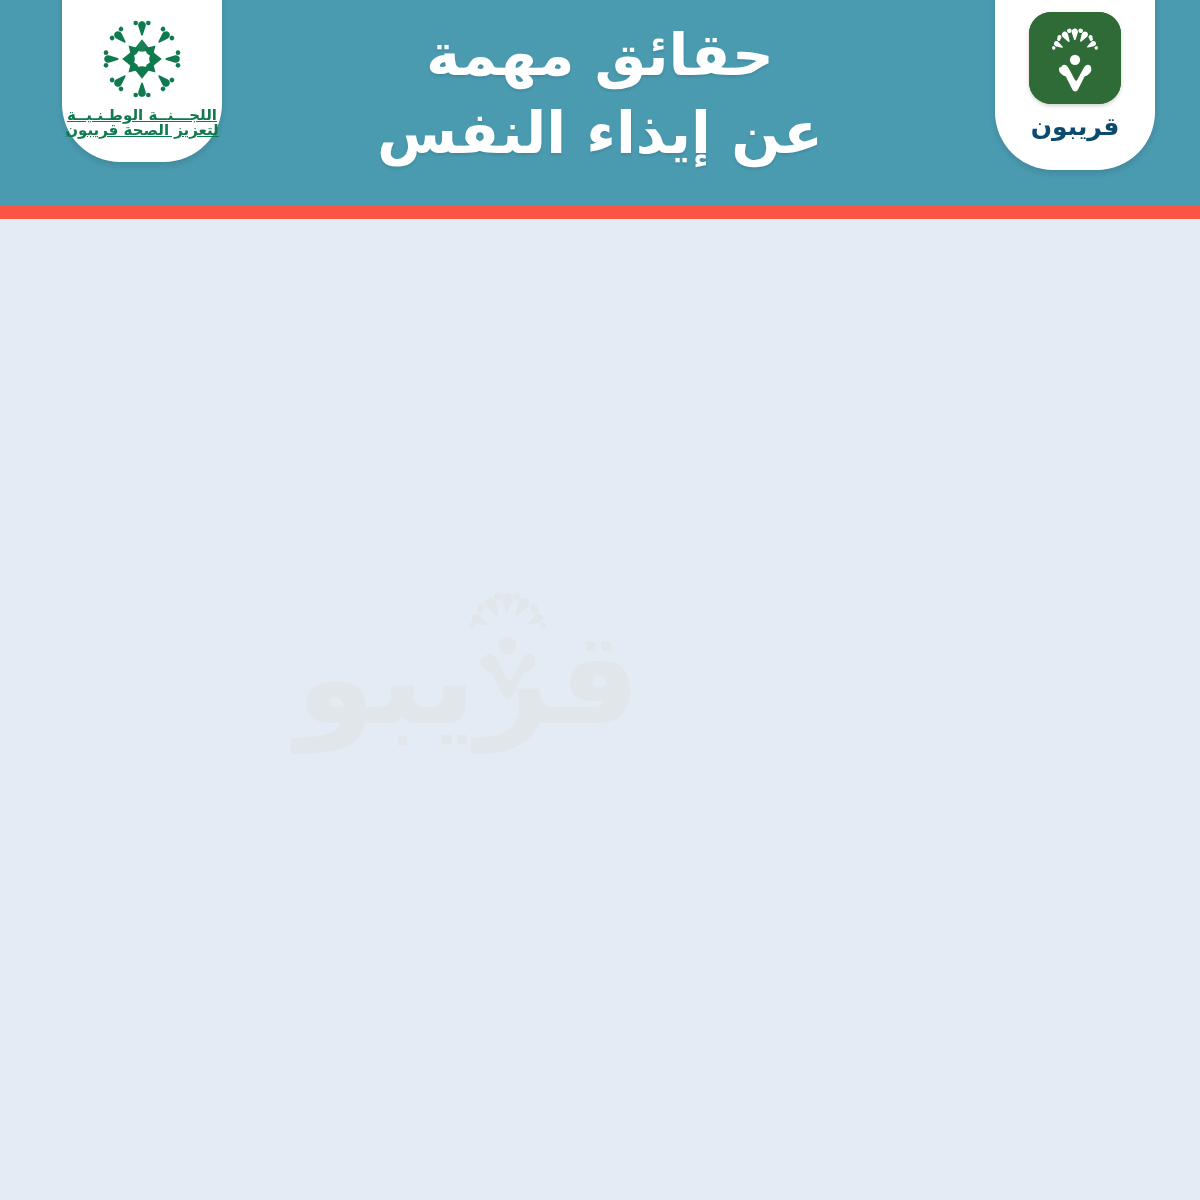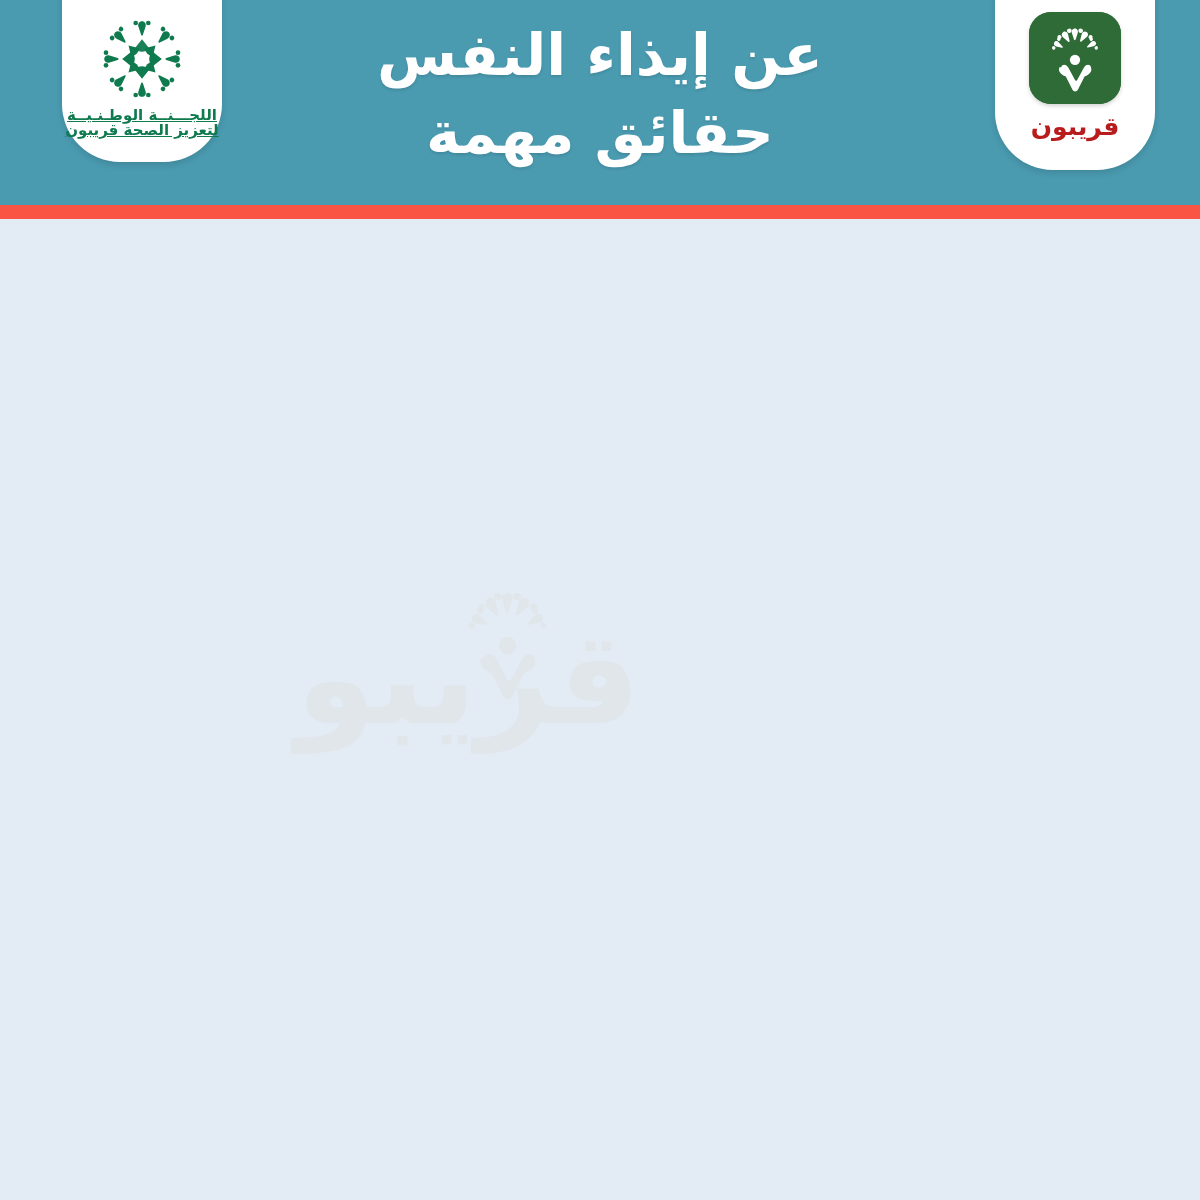--- a/index.html
+++ b/index.html
@@ -23,21 +23,21 @@
   .logo-card.left{left:62px;top:-10px;width:160px;height:172px;}
   .logo-card.right{left:995px;top:-10px;width:160px;height:180px;}
 
   .nc-logo{position:absolute;left:50%;top:24px;transform:translateX(-50%);width:90px;height:90px;}
   .nc-caption{position:absolute;left:0;right:0;top:118px;text-align:center;color:#0e7a4e;
               font-size:15px;font-weight:bold;line-height:15px;letter-spacing:.5px;text-decoration:underline;}
 
   .app-icon{position:absolute;left:50%;top:22px;transform:translateX(-50%);
             width:92px;height:92px;border-radius:22px;background:#2e6b36;
             box-shadow:0 2px 4px rgba(0,0,0,.18);overflow:hidden;}
-  .app-caption{position:absolute;left:0;right:0;top:122px;text-align:center;color:#b91c1c;
+  .app-caption{position:absolute;left:0;right:0;top:122px;text-align:center;color:#0c4a6e;
                font-size:25px;font-weight:bold;}
 
   .title{
     position:absolute;left:300px;top:16px;width:600px;height:175px;
     color:#ffffff;text-align:center;font-weight:bold;
     font-size:58px;line-height:78px;letter-spacing:0px;
     text-shadow:0 2px 3px rgba(0,0,0,.10);
   }
   .title .ln{display:block;}
 
@@ -152,22 +152,22 @@
           </g>
           <circle cx="50" cy="52" r="5.6"></circle>
           <path d="M33 60 c-2 6 4 9 7 10 l7 14 c1.6 3.2 4.8 3.2 6.4 0 l7 -14 c3 -1 9 -4 7 -10 c-1.4 -4 -6 -3 -8 1 l-7 13 c-.6 1.2 -1.8 1.2 -2.4 0 l-7 -13 c-2 -4 -6.6 -5 -8 -1z"></path>
         </g>
       </svg>
     </div>
     <div class="app-caption">قريبون</div>
   </div>
 
   <div class="title">
+    <span class="ln">حقائق مهمة</span>
     <span class="ln">عن إيذاء النفس</span>
-    <span class="ln">حقائق مهمة</span>
   </div>
 
   <div class="watermark">
     <svg viewBox="0 0 1200 220" width="1200" height="220">
       <g fill="#b9a65a" opacity="0.55" transform="translate(430,10) scale(1.55)">
         <path d="M50 18 c-2.6 0 -4.2 2.4 -3.4 4.8 l2.3 7 c.4 1.1 1.4 1.1 1.8 0 l2.3 -7 c.8 -2.4 -.8 -4.8 -3 -4.8z"></path>
         <circle cx="43.5" cy="20.5" r="2.2"></circle>
           <circle cx="56.5" cy="20.5" r="2.2"></circle>
         <g transform="rotate(-32 50 42)">
           <path d="M50 18 c-2.6 0 -4.2 2.4 -3.4 4.8 l2.3 7 c.4 1.1 1.4 1.1 1.8 0 l2.3 -7 c.8 -2.4 -.8 -4.8 -3 -4.8z"></path>

